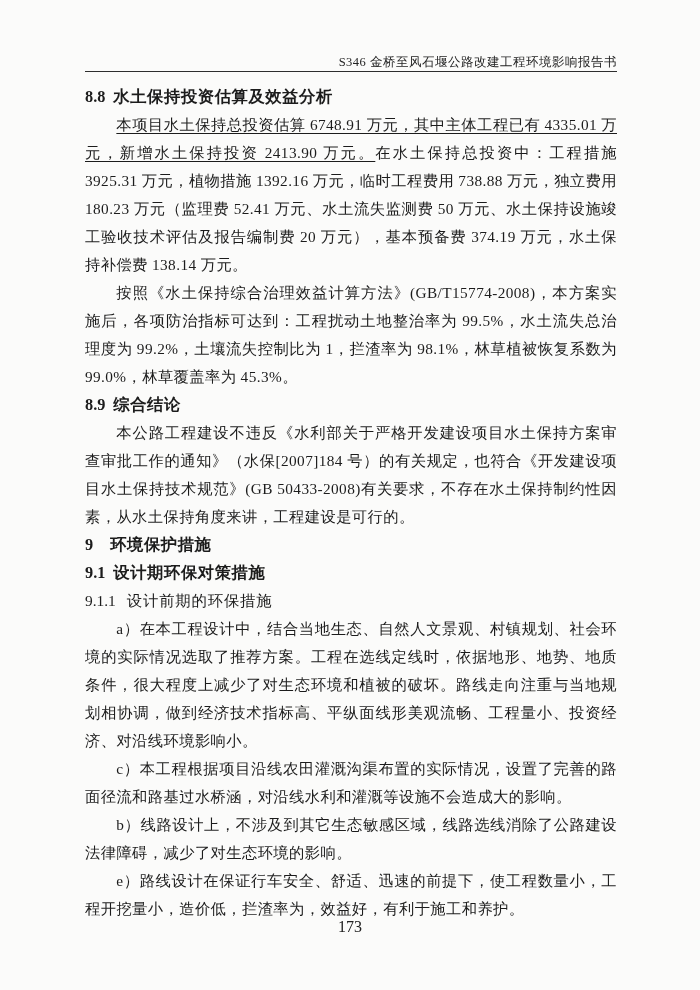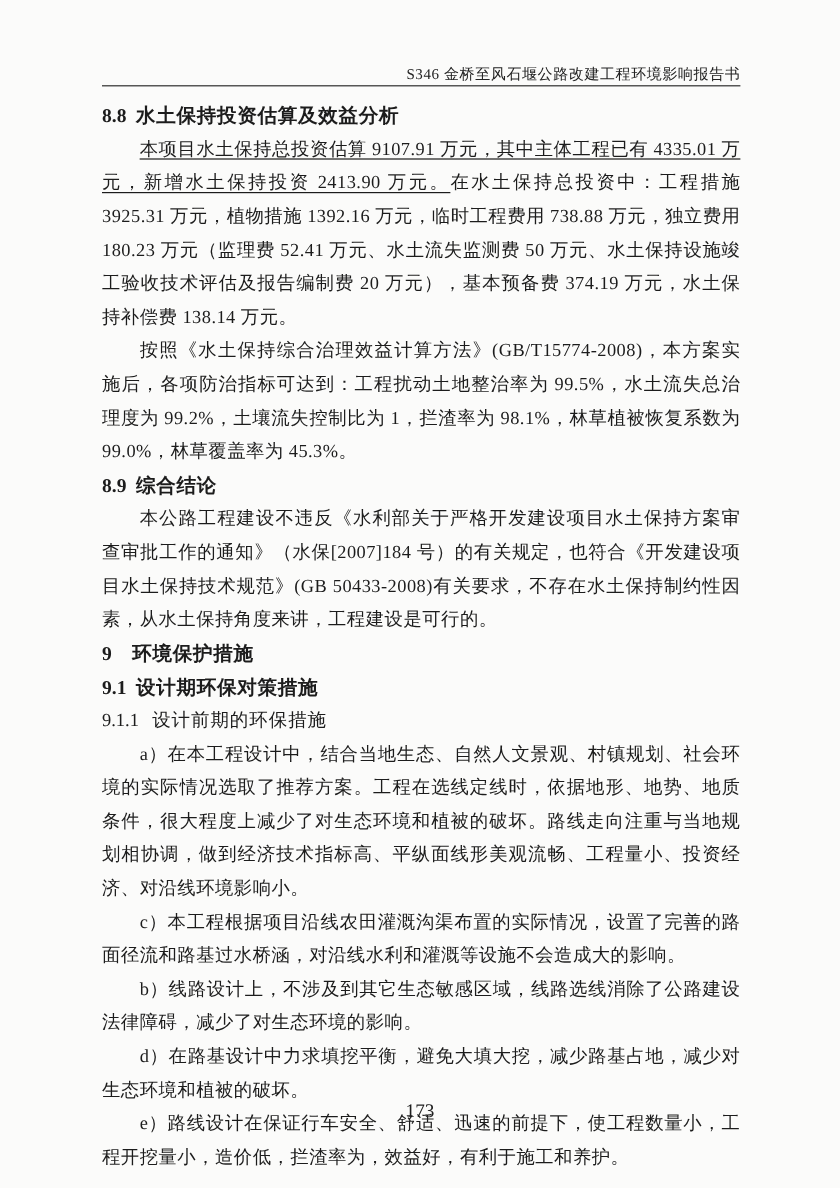--- a/index.html
+++ b/index.html
@@ -76,21 +76,21 @@
     <span>S346 金桥至风石堰公路改建工程环境影响报告书</span>
   </div>
 
   <div class="content">
 
     <h2 class="sec">
       <span class="num">8.8</span><span>水土保持投资估算及效益分析</span>
     </h2>
 
     <p class="body">
-      <span class="underlined">本项目水土保持总投资估算 9107.91 万元，其中主体工程已有 4335.01 万元，新增水土保持投资 2413.90 万元。</span><span>在水土保持总投资中：工程措施 3925.31 万元，植物措施 1392.16 万元，临时工程费用 738.88 万元，独立费用 180.23 万元（监理费 52.41 万元、水土流失监测费 50 万元、水土保持设施竣工验收技术评估及报告编制费 20 万元），基本预备费 374.19 万元，水土保持补偿费 138.14 万元。</span>
+      <span class="underlined">本项目水土保持总投资估算 6748.91 万元，其中主体工程已有 4335.01 万元，新增水土保持投资 2413.90 万元。</span><span>在水土保持总投资中：工程措施 3925.31 万元，植物措施 1392.16 万元，临时工程费用 738.88 万元，独立费用 180.23 万元（监理费 52.41 万元、水土流失监测费 50 万元、水土保持设施竣工验收技术评估及报告编制费 20 万元），基本预备费 374.19 万元，水土保持补偿费 138.14 万元。</span>
     </p>
 
     <p class="body">按照《水土保持综合治理效益计算方法》(GB/T15774-2008)，本方案实施后，各项防治指标可达到：工程扰动土地整治率为 99.5%，水土流失总治理度为 99.2%，土壤流失控制比为 1，拦渣率为 98.1%，林草植被恢复系数为 99.0%，林草覆盖率为 45.3%。</p>
 
     <h2 class="sec">
       <span class="num">8.9</span><span>综合结论</span>
     </h2>
 
     <p class="body">本公路工程建设不违反《水利部关于严格开发建设项目水土保持方案审查审批工作的通知》（水保[2007]184 号）的有关规定，也符合《开发建设项目水土保持技术规范》(GB 50433-2008)有关要求，不存在水土保持制约性因素，从水土保持角度来讲，工程建设是可行的。</p>
 
@@ -105,21 +105,20 @@
     <h3 class="sec3">
       <span class="num">9.1.1</span><span>设计前期的环保措施</span>
     </h3>
 
     <p class="body">a）在本工程设计中，结合当地生态、自然人文景观、村镇规划、社会环境的实际情况选取了推荐方案。工程在选线定线时，依据地形、地势、地质条件，很大程度上减少了对生态环境和植被的破坏。路线走向注重与当地规划相协调，做到经济技术指标高、平纵面线形美观流畅、工程量小、投资经济、对沿线环境影响小。</p>
 
     <p class="body">c）本工程根据项目沿线农田灌溉沟渠布置的实际情况，设置了完善的路面径流和路基过水桥涵，对沿线水利和灌溉等设施不会造成大的影响。</p>
 
     <p class="body">b）线路设计上，不涉及到其它生态敏感区域，线路选线消除了公路建设法律障碍，减少了对生态环境的影响。</p>
 
-    <p class="body">d）在路基设计中力求填挖平衡，避免大填大挖，减少路基占地，减少对生态环境和植被的破坏。</p>
 
     <p class="body">e）路线设计在保证行车安全、舒适、迅速的前提下，使工程数量小，工程开挖量小，造价低，拦渣率为，效益好，有利于施工和养护。</p>
 
   </div>
 
   <div class="footer">
     <span>173</span>
   </div>
 
 </div>

